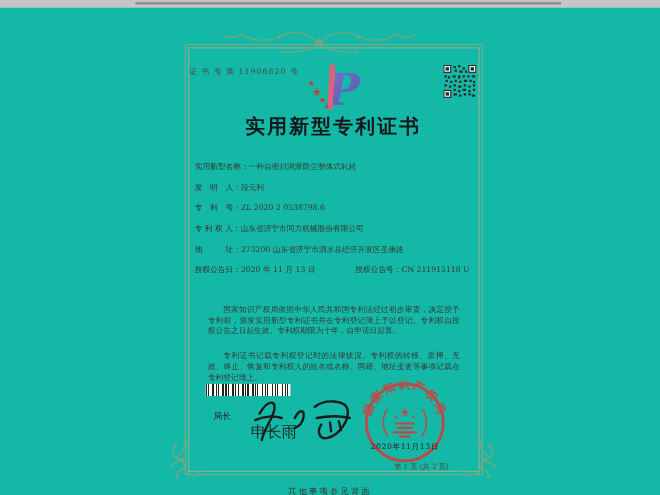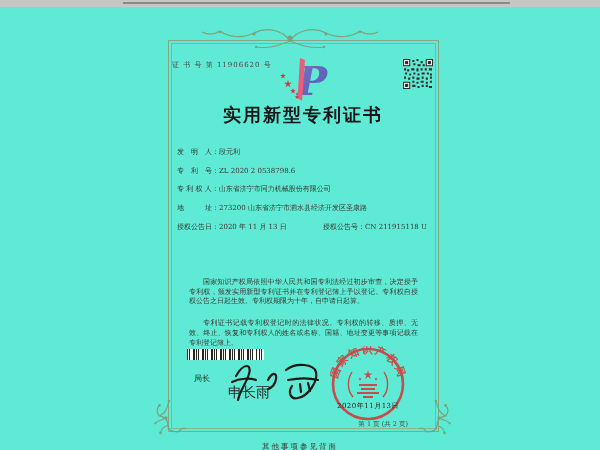--- a/index.html
+++ b/index.html
@@ -5,21 +5,21 @@
   html,body{margin:0;padding:0;}
   body{
     width:600px;height:450px;position:relative;overflow:hidden;
     background:#c7c6c4;
     font-family:"DejaVu Serif","Liberation Serif",serif;
     color:#2e2c2a;
   }
   .abs{position:absolute;}
   
   .page-top-edge{left:123px;top:2px;width:387px;height:2px;background:#8b8a88;z-index:1;}
-  .page{left:0;top:7px;width:600px;height:443px;background:#5eead4;z-index:2;}
+  .page{left:0;top:7px;width:600px;height:443px;background:#14b8a6;z-index:2;}
   
   .frame{position:absolute;left:168px;top:33px;width:269px;height:390px;border:1px solid #82a986;}
   .frame-inner{position:absolute;inset:2px;border:1px solid #8fb392;}
   .garland{position:absolute;left:190px;top:18px;width:200px;height:30px;z-index:4;}
   .corner{position:absolute;width:36px;height:36px;z-index:4;}
   .corner-left{left:151px;top:392px;}
   .corner-right{left:418px;top:392px;transform:scaleX(-1);}
   
   .cert-no{position:absolute;left:172px;top:53px;font-size:7px;letter-spacing:1px;color:#4a4845;z-index:5;}
   .logo{position:absolute;left:276px;top:47px;width:52px;height:50px;z-index:5;}
@@ -155,20 +155,23 @@
                M1 17h2v2H1z M5 18h2v2H5z M9 17h2v2H9z M13 18h3v2h-3z M18 17h2v2h-2z M22 18h2v2h-2z M26 17h2v2h-2z
                M9 21h2v2H9z M13 22h2v2h-2z M17 21h3v2h-3z M22 22h2v2h-2z M26 21h2v2h-2z
                M9 25h3v2H9z M14 26h2v2h-2z M18 25h2v2h-2z M22 25h2v2h-2z M25 26h3v2h-3z"></path>
     </g>
   </svg>
 
   <div class="title">实用新型专利证书</div>
 
   <div class="fields">
     <div class="row">
+      <span class="lbl">实用新型名称：</span><span class="val">一种自密封润滑防尘整体式轧轮</span>
+    </div>
+    <div class="row">
       <span class="lbl">发　明　人：</span><span class="val">段元利</span>
     </div>
     <div class="row">
       <span class="lbl">专　利　号：</span><span class="val">ZL 2020 2 0538798.6</span>
     </div>
     <div class="row">
       <span class="lbl">专 利 权 人：</span><span class="val">山东省济宁市同力机械股份有限公司</span>
     </div>
     <div class="row">
       <span class="lbl">地　　　址：</span><span class="val">273200 山东省济宁市泗水县经济开发区圣康路</span>

